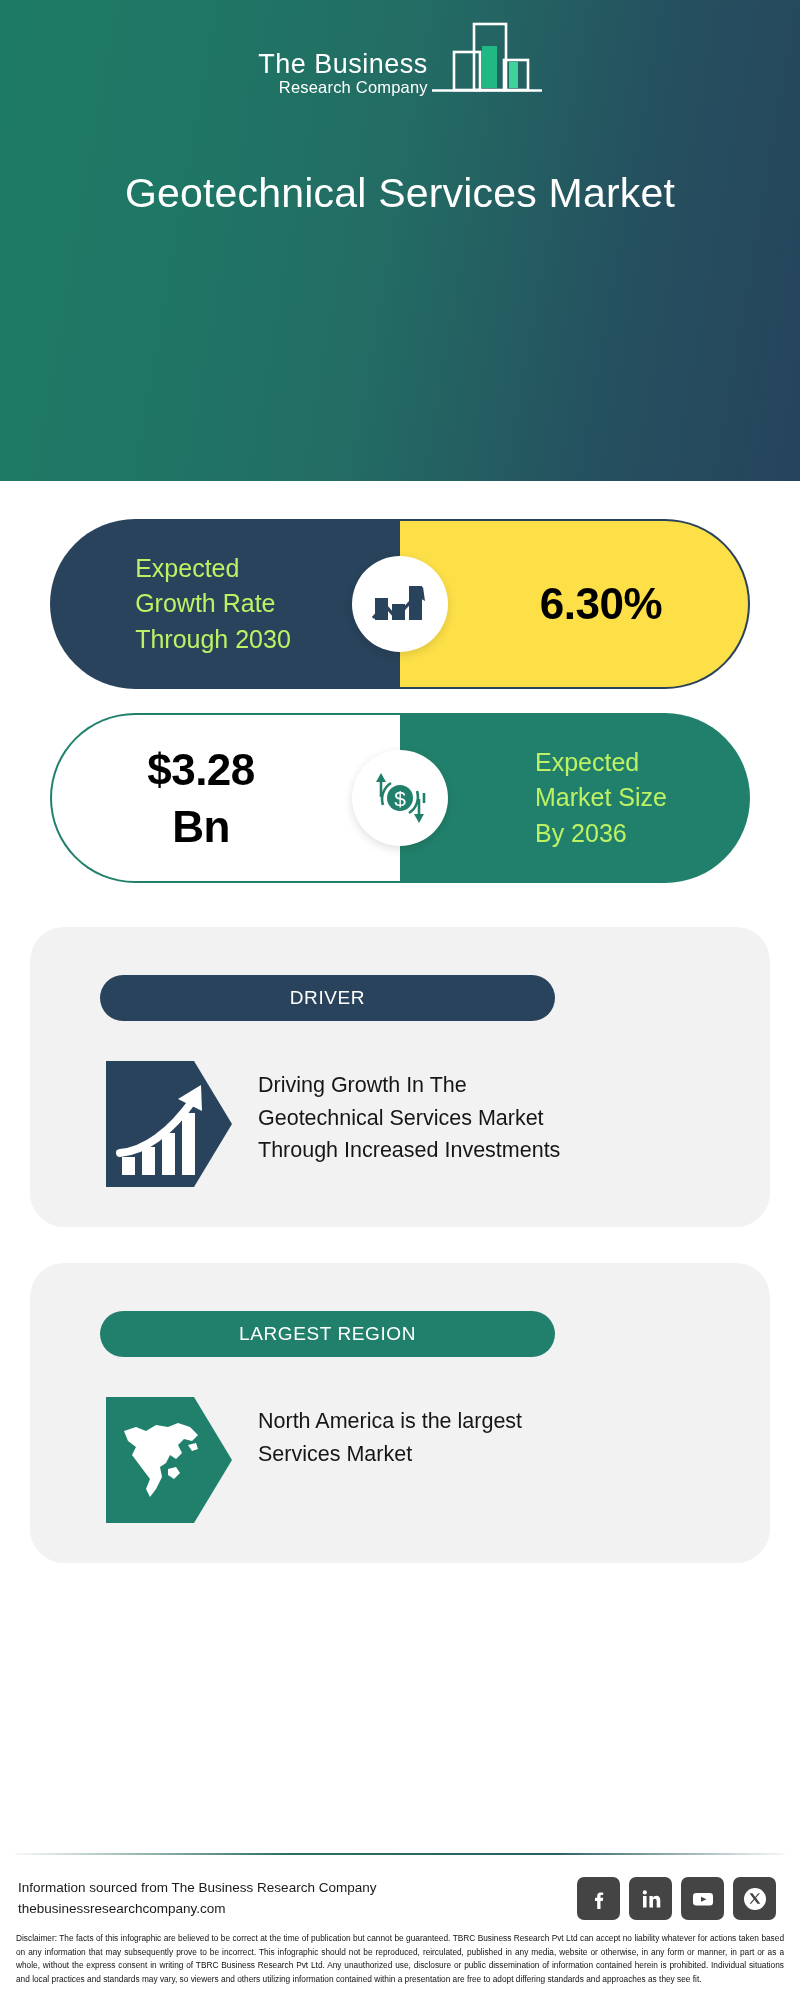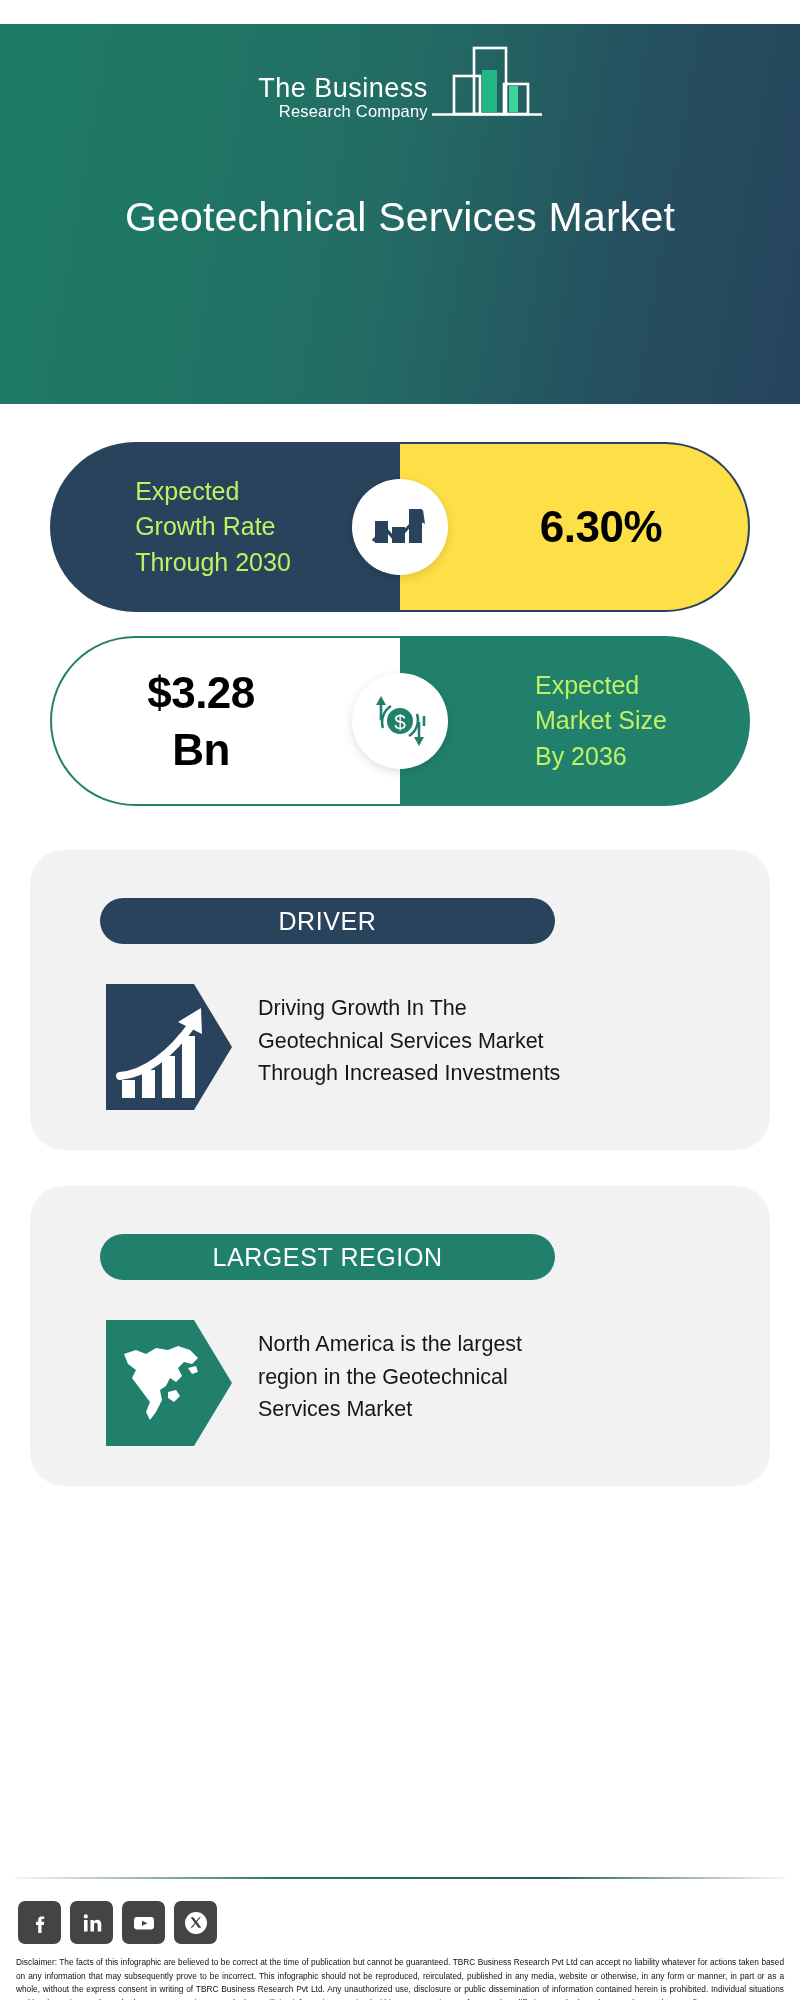--- a/index.html
+++ b/index.html
@@ -10,24 +10,23 @@
     background: #ffffff;
     font-family: "Liberation Sans", sans-serif;
     overflow: hidden;
   }
 
   .page { position: relative; width: 800px; height: 2000px; background:#fff; }
 
   
   .header {
     position: relative;
-    height: 380px;
+    height: 481px;
     background: linear-gradient(100deg, #1d7a64 0%, #1f7765 22%, #236c64 48%, #254f5f 78%, #26445c 100%);
     overflow: hidden;
-    margin-top: 24px;
   }
   .logo-wrap {
     position: absolute;
     top: 18px;
     left: 0; right: 0;
     display: flex;
     justify-content: center;
     align-items: flex-end;
     gap: 0px;
   }
@@ -159,21 +158,21 @@
     position: absolute;
     top: 48px;
     left: 70px;
     width: 455px;
     height: 46px;
     border-radius: 26px;
     display: flex;
     align-items: center;
     justify-content: center;
     color: #ffffff;
-    font-size: 25px;
+    font-size: 19px;
     letter-spacing: .6px;
   }
   .pill.dark { background: #29435c; }
   .pill.green { background: #21806b; }
 
   .panel-body {
     position: absolute;
     top: 134px;
     left: 76px;
     right: 50px;
@@ -359,30 +358,33 @@
           <path d="M18 34 L30 30 L40 34 L50 28 L62 30 L72 26 L84 30 L92 38
                    L86 44 L78 42 L72 48 L76 56 L70 62 L64 58 L60 66 L54 70
                    L56 80 L50 92 L44 100 L40 92 L44 82 L38 74 L32 66 L26 58
                    L30 50 L22 44 Z" fill="#ffffff"></path>
           <path d="M62 72 L70 70 L74 76 L68 82 L62 78 Z" fill="#ffffff"></path>
           <path d="M82 48 L90 46 L92 52 L86 54 Z" fill="#ffffff"></path>
         </svg>
       </div>
       <div class="panel-text">
         <div>North America is the largest</div>
-        <div>region in the Geotechnical</div>
         <div>Services Market</div>
       </div>
     </div>
   </div>
 
   <div class="footer">
     <div class="divider"></div>
 
     <div class="footer-main">
+      <div class="footer-source">
+        <div>Information sourced from The Business Research Company</div>
+        <div>thebusinessresearchcompany.com</div>
+      </div>
 
       <div class="social-row">
         <div class="social">
           <svg width="26" height="26" viewBox="0 0 26 26">
             <path d="M16.5 6.5h-2.2c-1.9 0-3.1 1.3-3.1 3.2v2.1H9v3.1h2.2V23h3.3v-8.1h2.3l.4-3.1h-2.7V10c0-.7.2-1.1 1.1-1.1h1.6V6.5z" fill="#ffffff"></path>
           </svg>
         </div>
         <div class="social">
           <svg width="26" height="26" viewBox="0 0 26 26">
             <rect x="5" y="10" width="3.6" height="11.5" fill="#ffffff"></rect>

